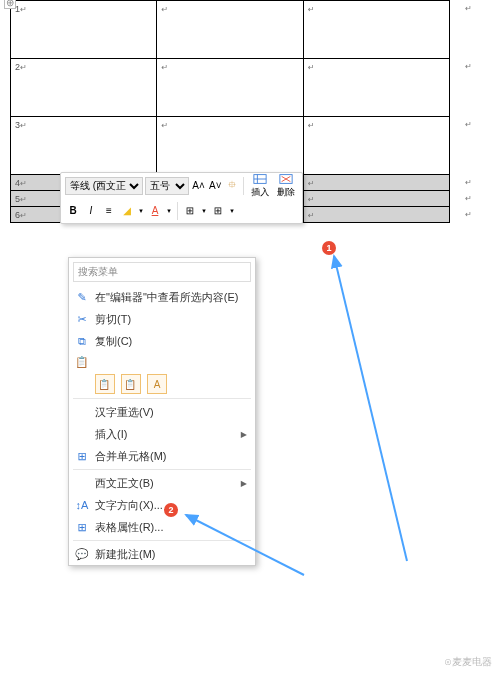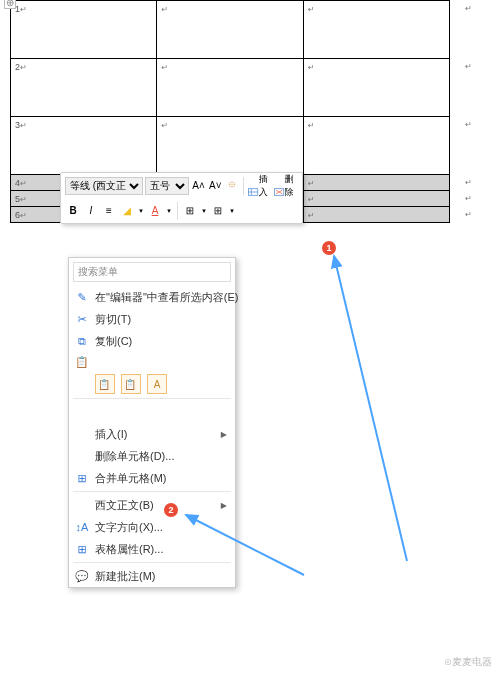--- a/index.html
+++ b/index.html
@@ -14,23 +14,23 @@
 .right-marks { position: absolute; left: 455px; top: 4px; font-size: 8px; color: #777; }
 .right-marks div { height: 58px; }
 .right-marks .small { height: 16px; }
 .mini-toolbar { position: absolute; left: 50px; top: 172px; width: 243px; height: 52px; background: #fff; border: 1px solid #d0d0d0; box-shadow: 2px 2px 4px rgba(0,0,0,0.2); border-radius: 2px; font-size: 11px; }
 .mini-toolbar .row1, .mini-toolbar .row2 { display: flex; align-items: center; gap: 2px; padding: 2px 4px; height: 25px; }
 .mini-toolbar select { font-size: 10px; border: 1px solid #ccc; height: 18px; }
 .mini-toolbar .font-sel { width: 78px; }
 .mini-toolbar .size-sel { width: 48px; }
 .mini-toolbar .btn { width: 16px; height: 16px; display: flex; align-items: center; justify-content: center; font-size: 10px; cursor: pointer; }
 .mini-toolbar .sep { width: 1px; height: 18px; background: #ddd; margin: 0 2px; }
-.mini-toolbar .big-btn { display: flex; flex-direction: row; align-items: flex-end; width: 26px; font-size: 9px; cursor: pointer; }
+.mini-toolbar .big-btn { display: flex; flex-direction: column; align-items: center; width: 26px; font-size: 9px; cursor: pointer; }
 .mini-toolbar .big-btn svg { height: 14px; }
-.context-menu { position: absolute; left: 58px; top: 257px; width: 168px; background: #fff; border: 1px solid #ccc; box-shadow: 2px 2px 6px rgba(0,0,0,0.25); font-size: 11px; color: #333; }
+.context-menu { position: absolute; left: 58px; top: 257px; width: 188px; background: #fff; border: 1px solid #ccc; box-shadow: 2px 2px 6px rgba(0,0,0,0.25); font-size: 11px; color: #333; }
 .context-menu .search { border: 1px solid #ddd; margin: 4px; height: 20px; display: flex; align-items: center; padding: 0 4px; color: #888; font-size: 10px; }
 .context-menu .item { display: flex; align-items: center; height: 22px; padding: 0 8px 0 6px; gap: 6px; cursor: pointer; position: relative; }
 .context-menu .item .ico { width: 14px; height: 14px; display: flex; align-items: center; justify-content: center; color: #3b7dd8; font-size: 11px; flex-shrink: 0; }
 .context-menu .item .label { flex: 1; white-space: nowrap; }
 .context-menu .item .arrow { font-size: 8px; color: #666; }
 .context-menu .header-item { height: 20px; color: #555; font-weight: bold; }
 .context-menu .paste-icons { display: flex; gap: 6px; padding: 2px 0 4px 26px; height: 24px; }
 .context-menu .paste-icons .pi { width: 20px; height: 20px; border: 1px solid #f0c070; background: #fff8ec; display: flex; align-items: center; justify-content: center; font-size: 10px; color: #c88a2a; cursor: pointer; }
 .context-menu .div { height: 1px; background: #e6e6e6; margin: 2px 4px; }
 .badge { position: absolute; width: 14px; height: 14px; border-radius: 50%; background: #e94b35; color: #fff; font-size: 9px; display: flex; align-items: center; justify-content: center; font-weight: bold; }
@@ -148,29 +148,26 @@
         <span class="ico">📋</span>
       </div>
     <div class="paste-icons">
       <div class="pi">📋</div>
       <div class="pi">📋</div>
       <div class="pi">A</div>
     </div>
     <div class="div"></div>
     <div class="item">
         <span class="ico"></span>
+        <span class="label">汉字重选(V)</span>
       </div>
     <div class="item">
         <span class="ico"></span>
         <span class="label">插入(I)</span>
         <span class="arrow">▶</span>
-      </div>
-    <div class="item">
-        <span class="ico"></span>
-        <span class="label">删除单元格(D)...</span>
       </div>
     <div class="item">
         <span class="ico">⊞</span>
         <span class="label">合并单元格(M)</span>
       </div>
     <div class="div"></div>
     <div class="item">
         <span class="ico"></span>
         <span class="label">西文正文(B)</span>
         <span class="arrow">▶</span>

